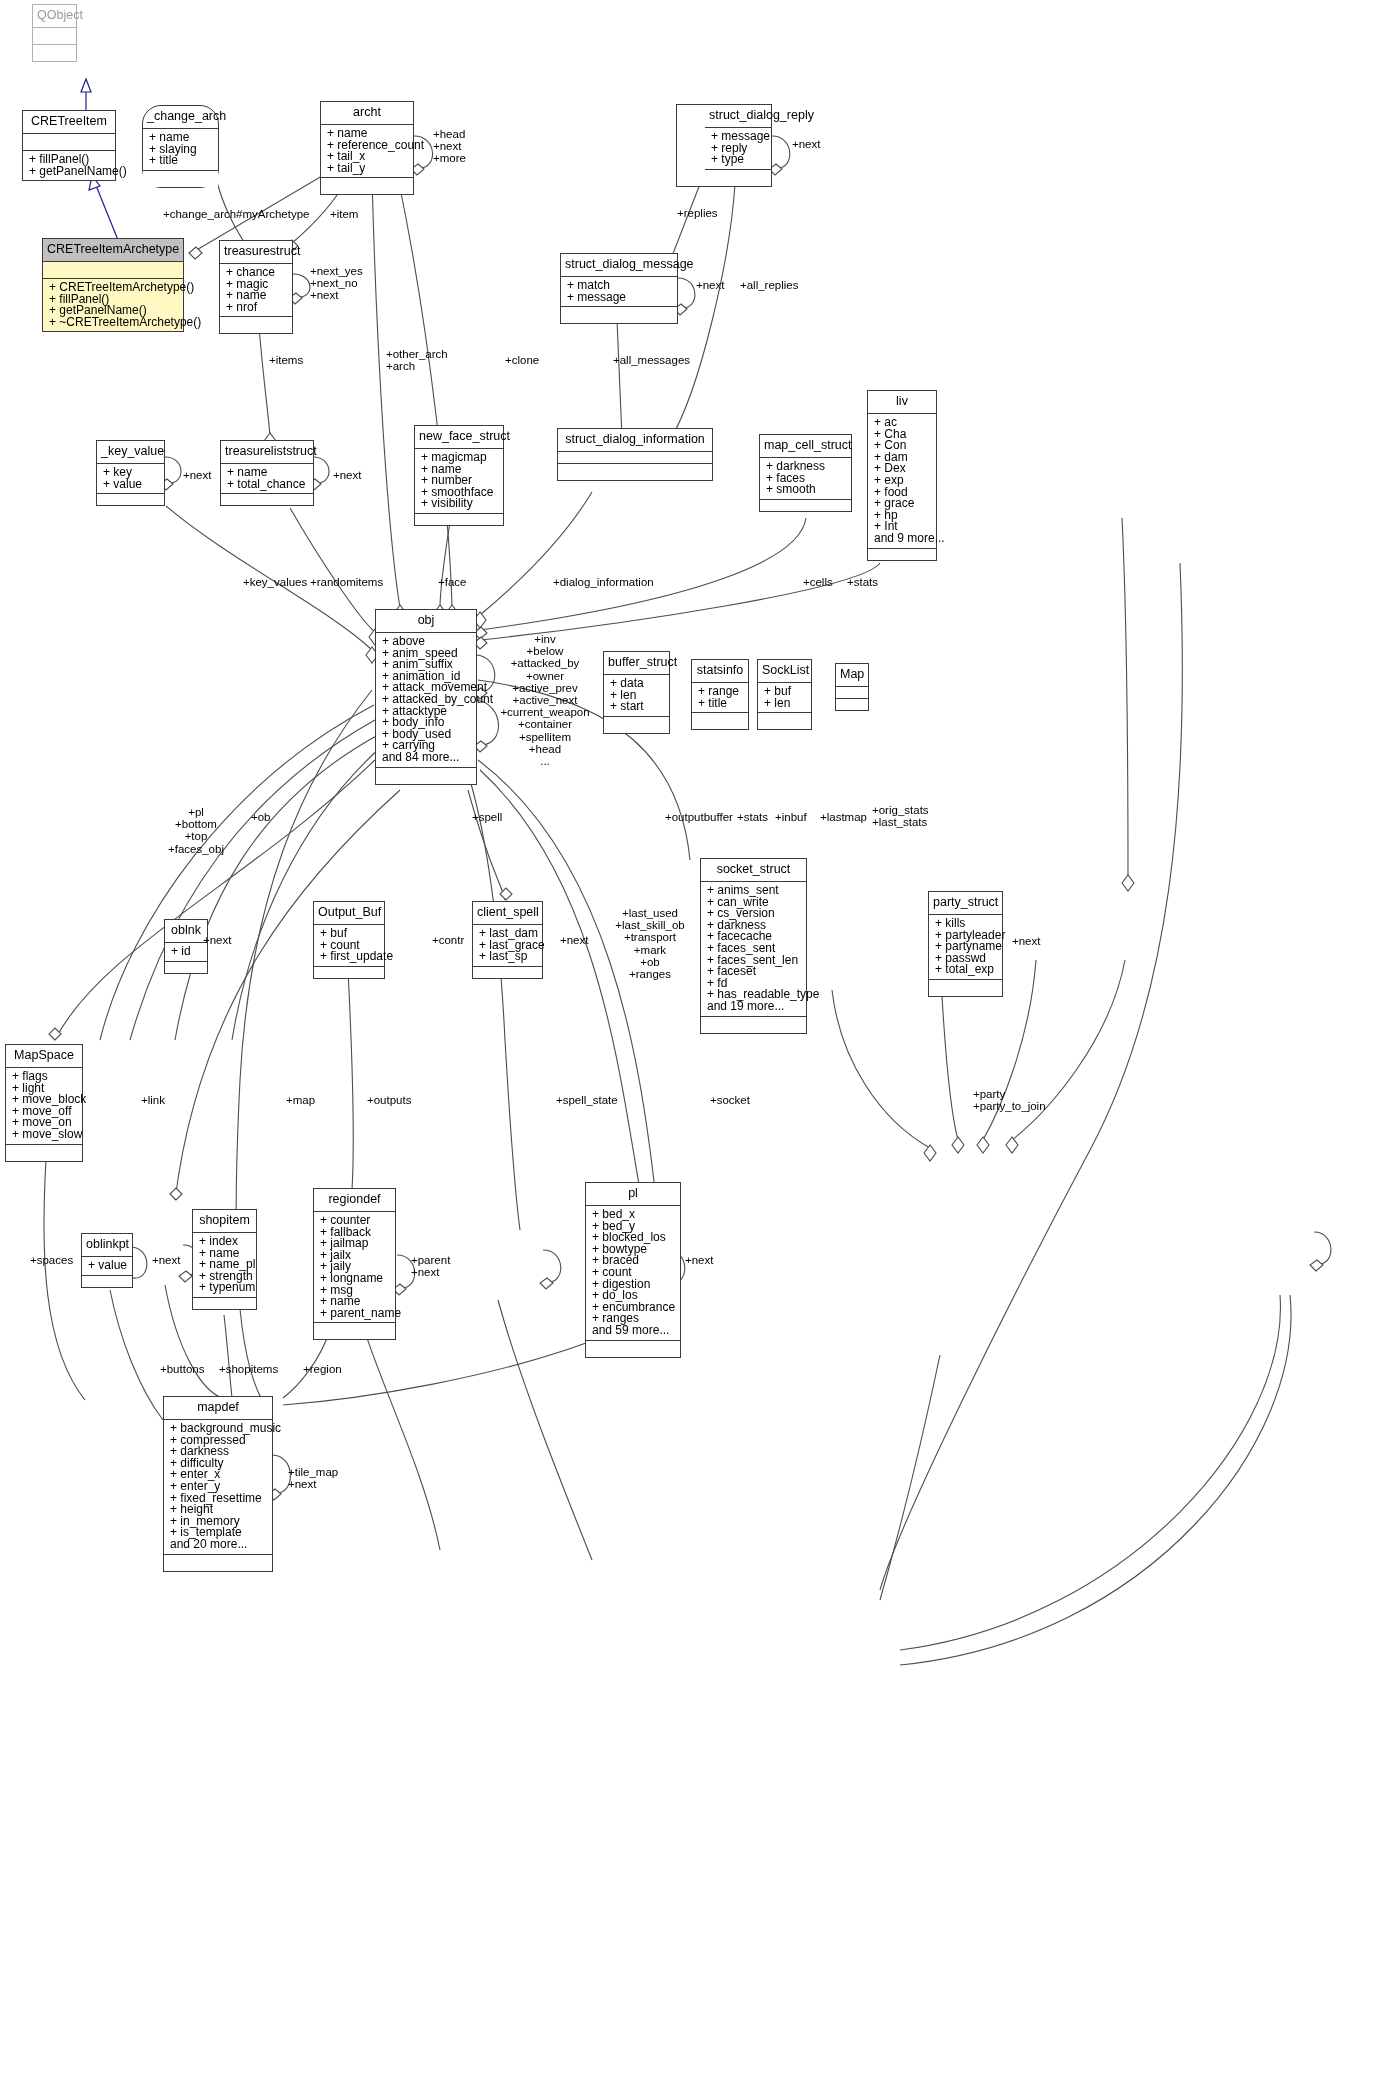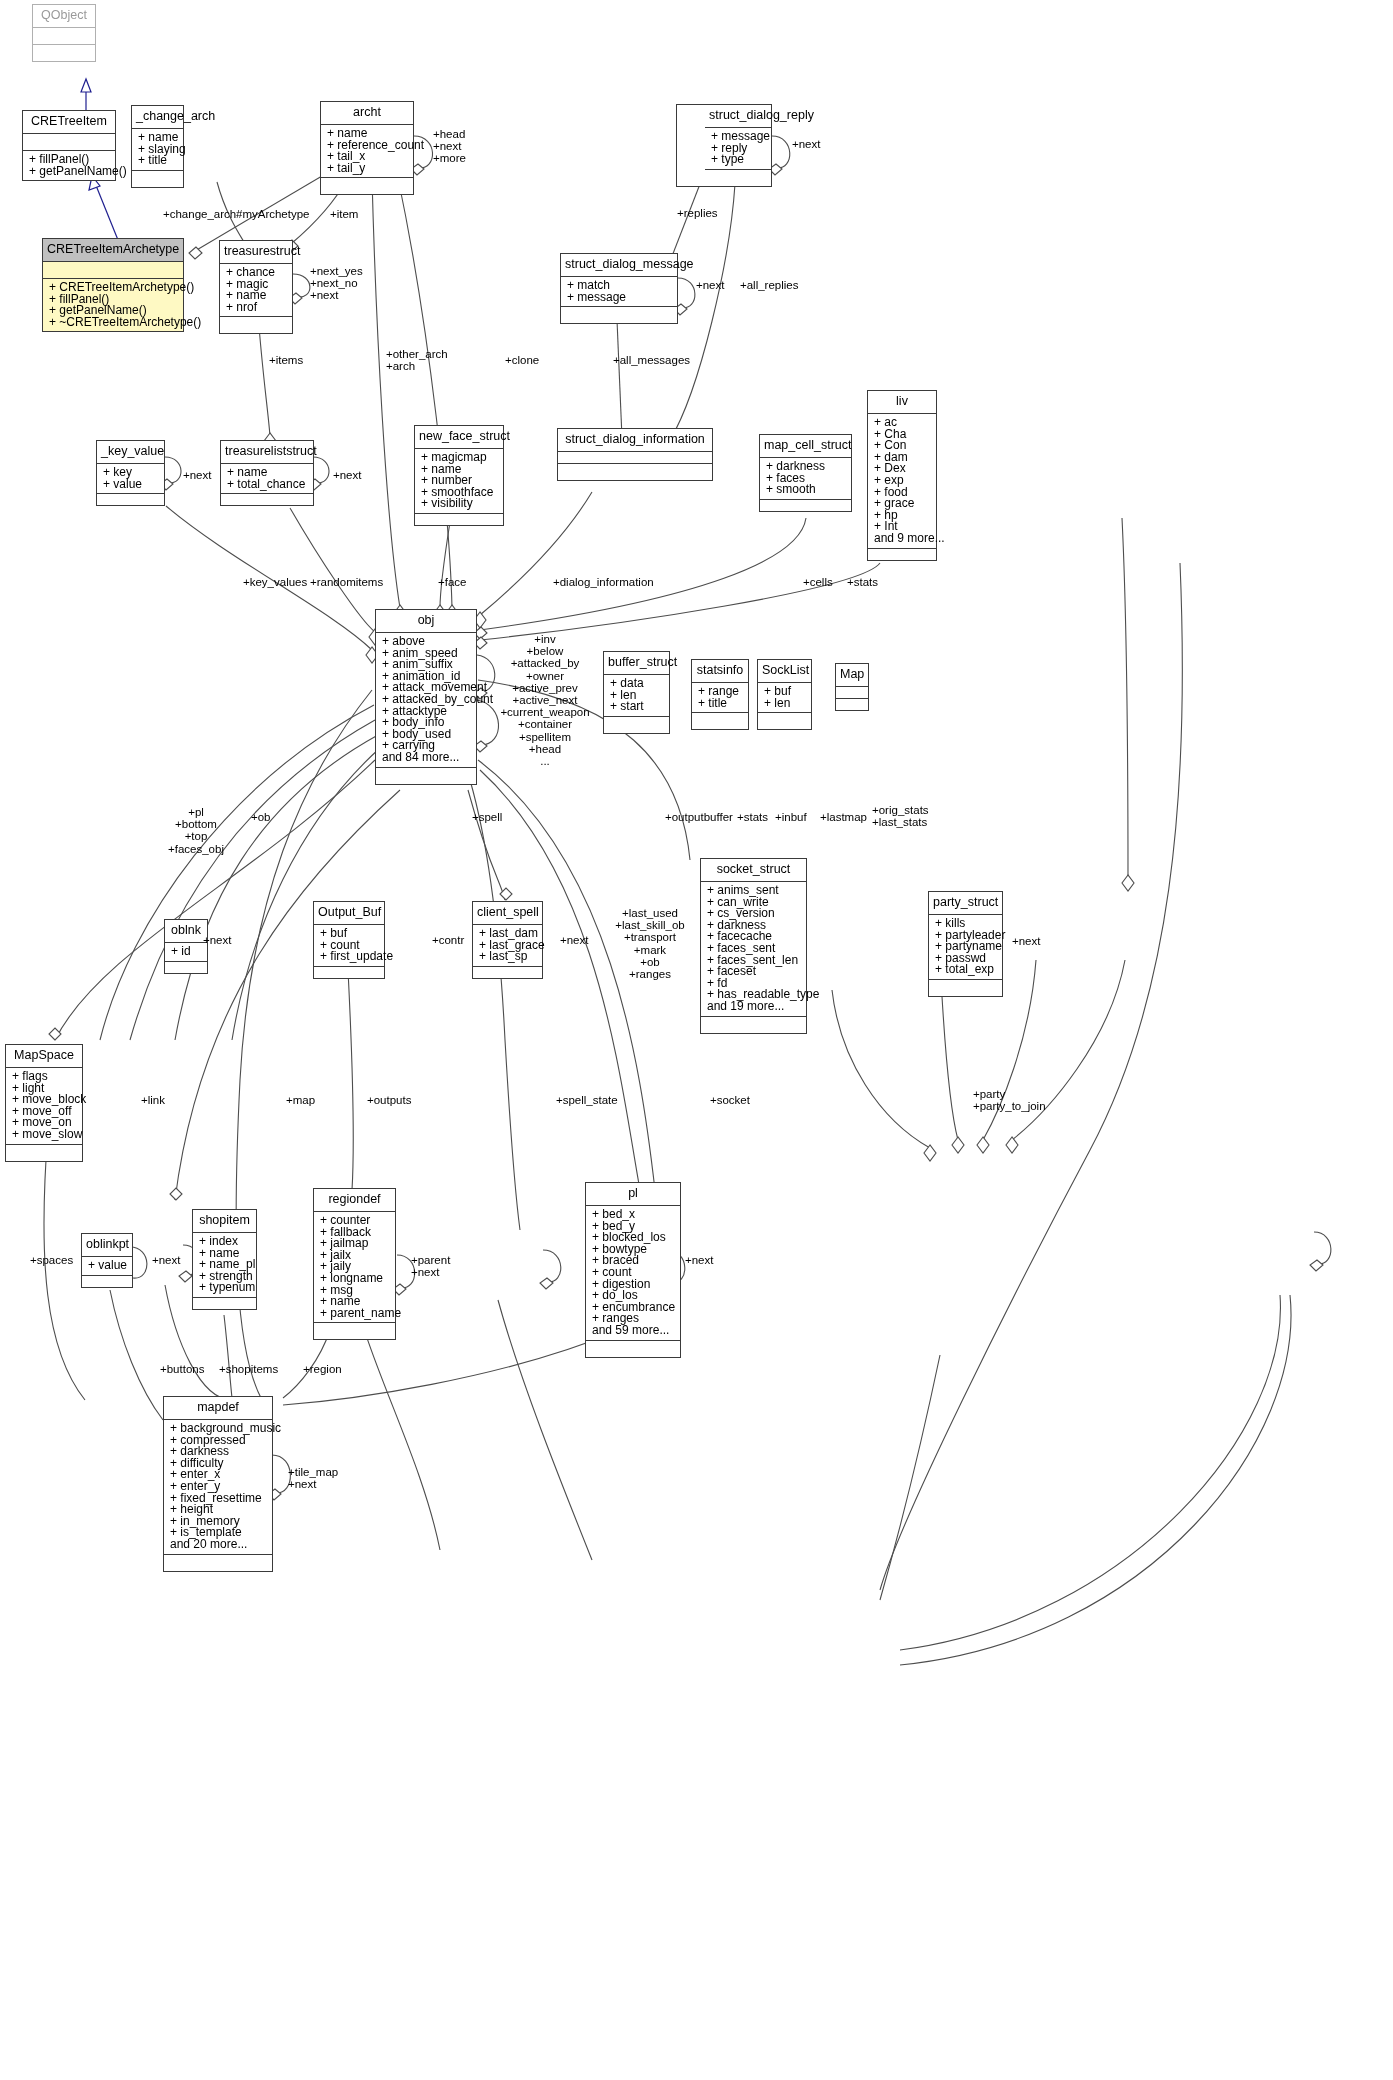--- a/index.html
+++ b/index.html
@@ -196,21 +196,21 @@
 
     <path d="M 498 1300 C 520 1380 560 1480 592 1560"></path>
 
     <path d="M 468 790 C 490 870 500 880 505 900"></path>
     <polygon class="diamond-open" points="506,900 500,894 506,888 512,894"></polygon>
 
     <path d="M 480 770 C 600 880 620 1080 640 1190"></path>
     <path d="M 478 760 C 610 860 640 1060 655 1190"></path>
   </svg>
 
-  <div class="node greyed" style="left:32px;top:4px;width:64px;">
+  <div class="node greyed" style="left:32px;top:4px;width:45px;">
     <div class="nm">QObject</div>
     <div class="sec">
         <div class="empty2"></div>
       </div>
     <div class="sec">
         <div class="empty2"></div>
       </div>
   </div>
 
   <div class="node" style="left:22px;top:110px;width:94px;">
@@ -234,21 +234,21 @@
     <div class="sec">
         <div class="attrs">
       <div>+ CRETreeItemArchetype()</div>
       <div>+ fillPanel()</div>
       <div>+ getPanelName()</div>
       <div>+ ~CRETreeItemArchetype()</div>
     </div>
       </div>
   </div>
 
-  <div class="node" style="left:131px;top:105px;width:53px;">
+  <div class="node" style="left:142px;top:105px;width:77px;border-radius:19px;">
     <div class="nm">_change_arch</div>
     <div class="sec">
         <div class="attrs">
       <div>+ name</div>
       <div>+ slaying</div>
       <div>+ title</div>
     </div>
       </div>
     <div class="sec">
         <div class="empty2"></div>

